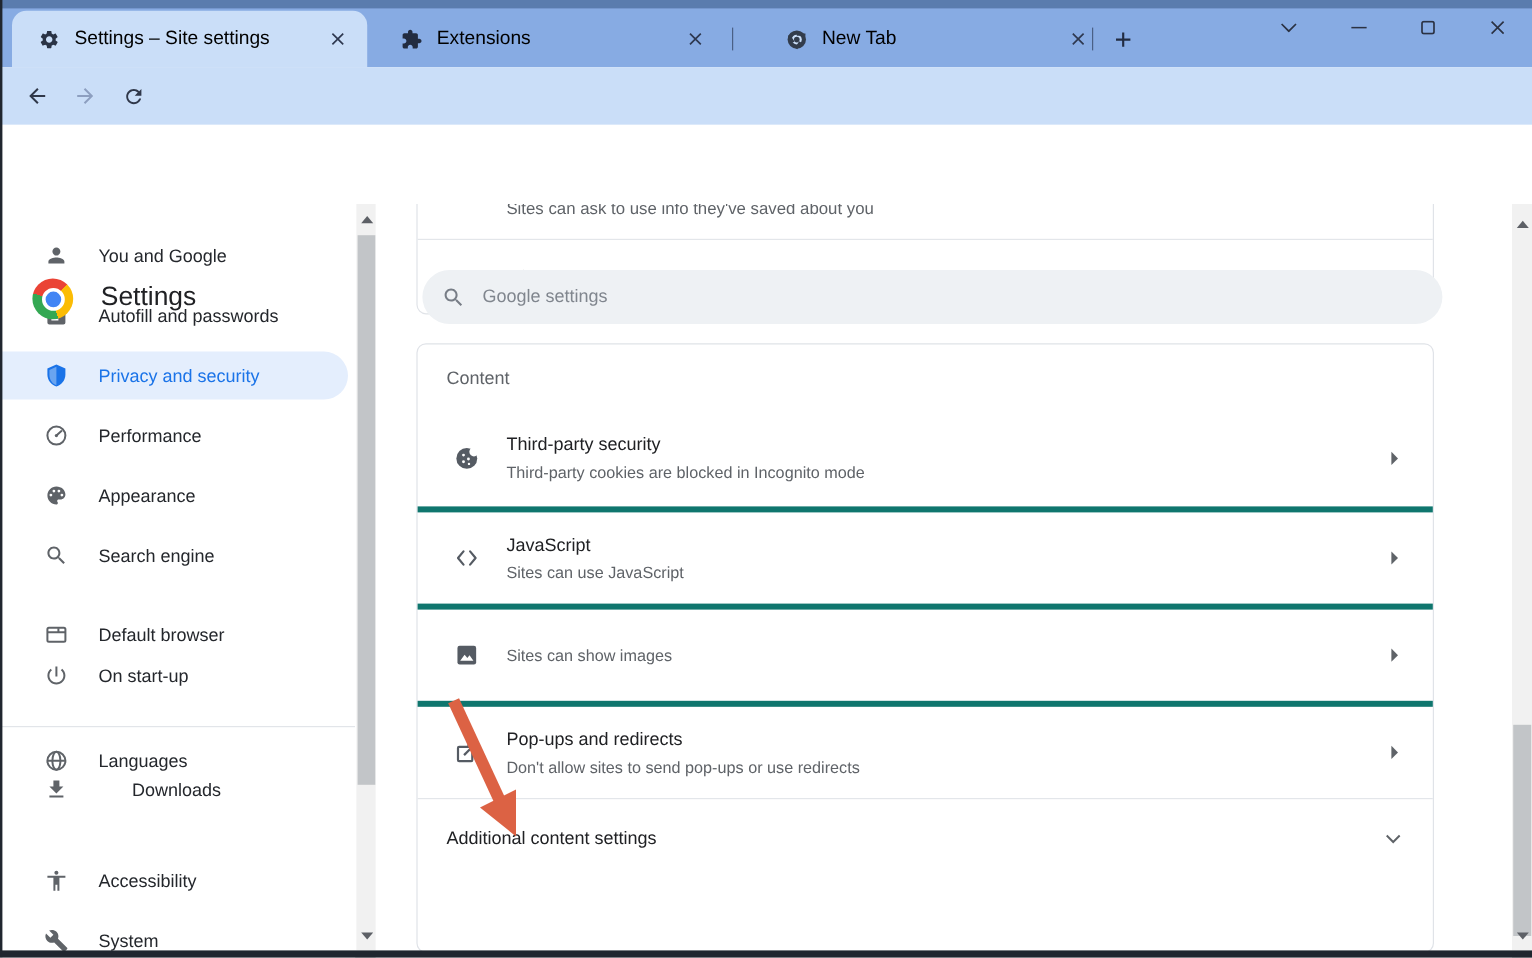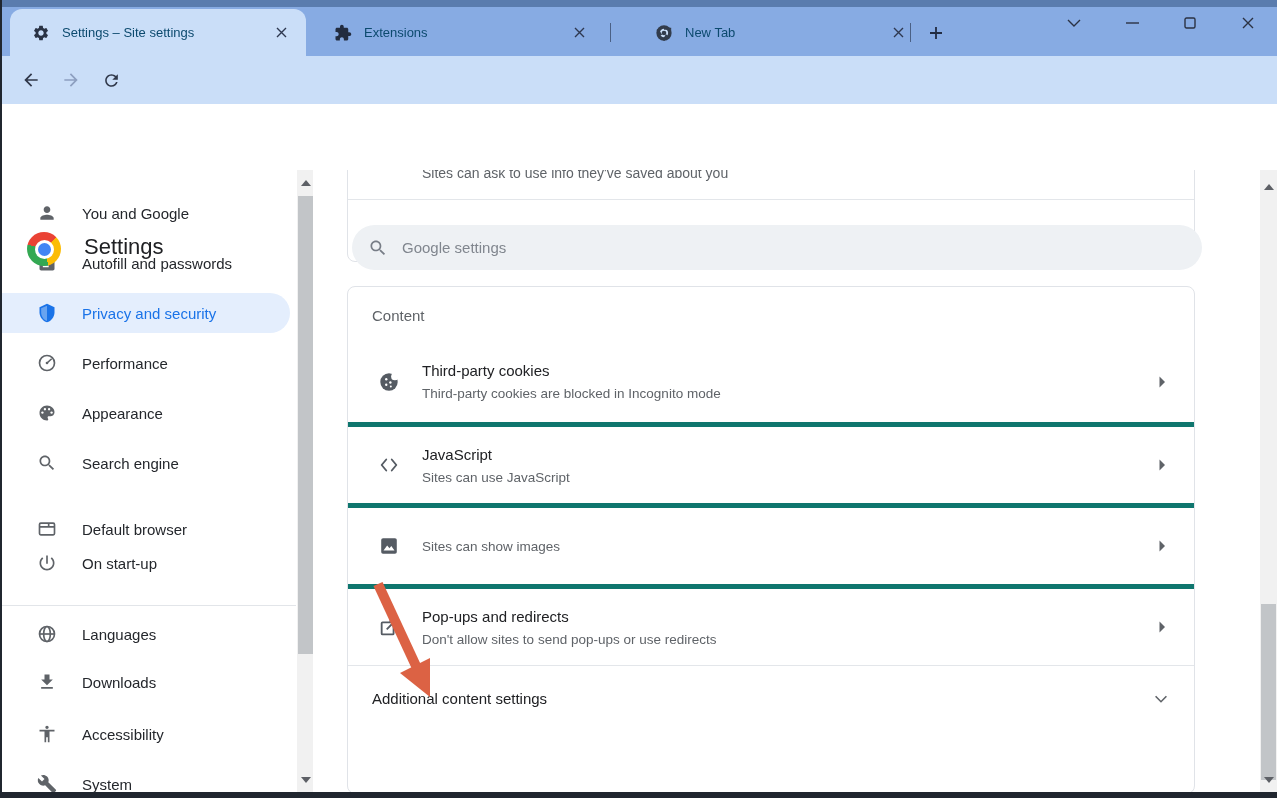--- a/index.html
+++ b/index.html
@@ -9,21 +9,21 @@
   svg{display:block;}
   
   .edge-left{position:absolute;left:0;top:0;width:2px;height:798px;background:#20262f;z-index:60;}
   .edge-bottom{position:absolute;left:0;bottom:0;width:1277px;height:6px;background:#20262f;z-index:60;}
   
   .tabstrip{position:absolute;left:0;top:0;width:1277px;height:56px;background:#87abe3;}
   .tabstrip .topline{position:absolute;left:0;top:0;width:100%;height:7px;background:#5a7cae;}
   .tab{position:absolute;top:9px;height:47px;display:flex;align-items:center;box-sizing:border-box;padding:0 14px 0 22px;cursor:default;}
   .tab.active{background:#cadef8;border-radius:12px 12px 0 0;}
   .tab .fav{width:18px;height:18px;margin-right:12px;flex:0 0 auto;}
-  .tab .t-title{font-size:13px;color:#0c4a6e;flex:1;white-space:nowrap;overflow:hidden;}
+  .tab .t-title{font-size:16px;color:#000000;flex:1;white-space:nowrap;overflow:hidden;}
   .tab .t-close{width:22px;height:22px;border-radius:50%;display:flex;align-items:center;justify-content:center;margin-left:10px;}
   .tab-sep{position:absolute;top:23px;width:1px;height:19px;background:rgba(23,34,56,.55);}
   .newtab-btn{position:absolute;left:922px;top:19px;width:28px;height:28px;display:flex;align-items:center;justify-content:center;border-radius:50%;}
   .win-controls{position:absolute;right:0;top:0;height:46px;display:flex;align-items:center;}
   .win-btn{width:58px;height:40px;display:flex;align-items:center;justify-content:center;}
   
   .toolbar{position:absolute;left:0;top:56px;width:1277px;height:48px;background:#cadef8;}
   .nav-ic{position:absolute;top:7px;width:34px;height:34px;border-radius:50%;display:flex;align-items:center;justify-content:center;}
   .omnibox{position:absolute;left:140px;top:61px;width:1006px;height:37px;background:#fff;border-radius:19px;display:flex;align-items:center;}
   .omni-glyph{margin-left:20px;}
@@ -290,21 +290,21 @@
     <div class="side-divider" style="top:435px;"></div>
 
     <div class="side-item" style="top:444px;">
       <svg class="ic" viewBox="0 0 24 24">
           <circle cx="12" cy="12" r="9" fill="none" stroke="#5f6368" stroke-width="2"></circle>
           <ellipse cx="12" cy="12" rx="4" ry="9" fill="none" stroke="#5f6368" stroke-width="2"></ellipse>
           <path d="M3.5 12 H20.5" stroke="#5f6368" stroke-width="2"></path>
         </svg>
       <span class="lbl">Languages</span>
     </div>
-    <div class="side-item" style="top:492px;">
+    <div class="side-item" style="top:468px;gap:28px;">
       <svg class="ic" viewBox="0 0 24 24">
           <path fill="#5f6368" d="M19 9h-4V3H9v6H5l7 7 7-7zM5 18v2h14v-2H5z"></path>
         </svg>
       <span class="lbl">Downloads</span>
     </div>
     <div class="side-item" style="top:544px;">
       <svg class="ic" viewBox="0 0 24 24">
           <path fill="#5f6368" d="M12 2c1.1 0 2 .9 2 2s-.9 2-2 2-2-.9-2-2 .9-2 2-2zm9 7h-6v13h-2v-6h-2v6H9V9H3V7h18v2z"></path>
         </svg>
       <span class="lbl">Accessibility</span>
@@ -346,21 +346,21 @@
       <div class="crow" style="top:54px;">
         <svg class="ic" viewBox="0 0 24 24">
             <circle cx="12" cy="12" r="9.5" fill="#555b63"></circle>
             <circle cx="18.5" cy="6" r="4.2" fill="#fff"></circle>
             <circle cx="9" cy="9" r="1.3" fill="#fff"></circle>
             <circle cx="13.5" cy="12.5" r="1.3" fill="#fff"></circle>
             <circle cx="9" cy="15" r="1.3" fill="#fff"></circle>
             <circle cx="14" cy="17" r="1.1" fill="#fff"></circle>
           </svg>
         <span class="txt">
-            <span class="title" style="display:block">Third-party cookies</span>
+            <span class="title" style="display:block">Third-party security</span>
             <span class="sub" style="display:block">Third-party cookies are blocked in Incognito mode</span>
           </span>
         <svg class="chev" width="16" height="16" viewBox="0 0 16 16">
             <path d="M5.5 2.5 L11 8 L5.5 13.5 Z" fill="#5f6368"></path>
           </svg>
       </div>
 
       <div class="crow" style="top:135px;">
         <svg class="ic" viewBox="0 0 24 24">
             <path d="M9 6 L4 12 L9 18 M15 6 L20 12 L15 18" stroke="#555b63" stroke-width="2" fill="none" stroke-linecap="round" stroke-linejoin="round"></path>

